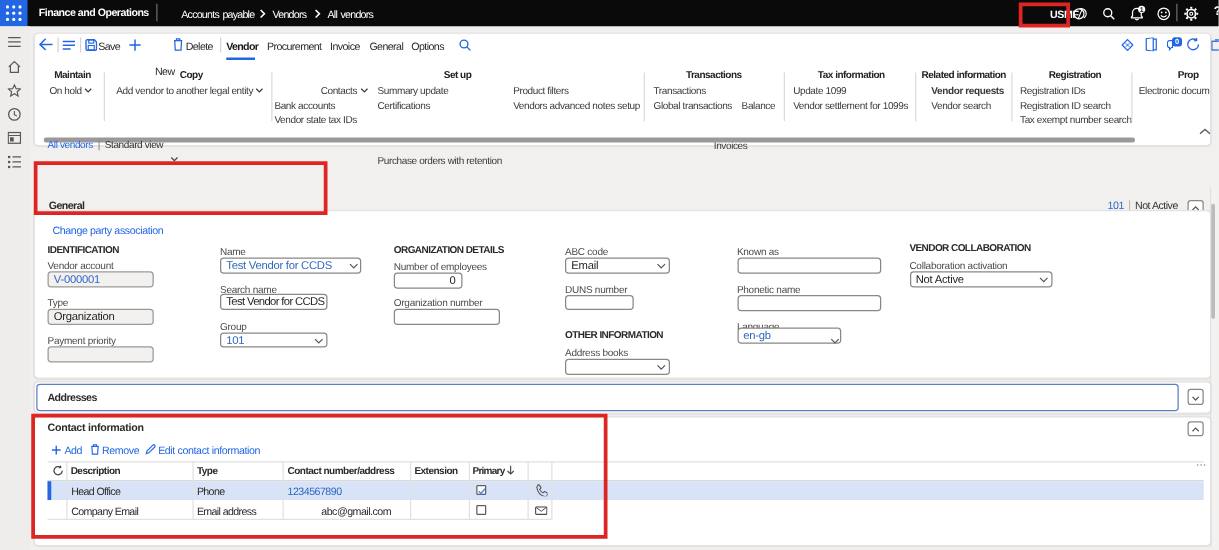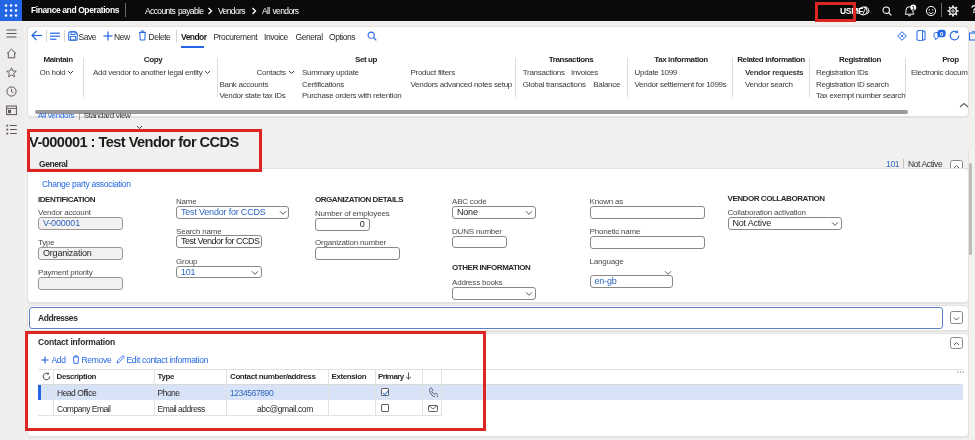--- a/index.html
+++ b/index.html
@@ -166,21 +166,21 @@
       <rect x="3" y="0.9" width="4" height="2.6" fill="none" stroke="#2266e3" stroke-width="0.9"></rect>
       <rect x="2.6" y="5.4" width="4.8" height="3.6" fill="none" stroke="#2266e3" stroke-width="0.9"></rect>
     </svg>
   <div class="abs cmdtxt" style="left:78.5px;">Save</div>
   <svg class="ico" style="left:102.5px; top:30.5px;" width="10" height="10" viewBox="0 0 10 10">
       <g stroke="#2266e3" stroke-width="1.2">
         <line x1="5" y1="0.5" x2="5" y2="9.5"></line>
         <line x1="0.5" y1="5" x2="9.5" y2="5"></line>
       </g>
     </svg>
-  <div class="abs cmdtxt" style="left:114px;">New</div>
+  <div class="abs cmdtxt" style="left:124px;margin-top:20px;">New</div>
   <svg class="ico" style="left:138px; top:30px;" width="9" height="11" viewBox="0 0 9 11">
       <path d="M1.2 2.5 L7.8 2.5 M3.2 2.3 L3.2 1 L5.8 1 L5.8 2.3 M1.8 2.7 L2.2 10 L6.8 10 L7.2 2.7" fill="none" stroke="#2266e3" stroke-width="1"></path>
     </svg>
   <div class="abs cmdtxt" style="left:148.5px;">Delete</div>
   <div class="abs cmdsep" style="left:175.5px;"></div>
   <div class="abs cmdtxt" style="left:181px; color:#1b1a19; font-weight:bold; letter-spacing:-0.55px;">Vendor</div>
   <div class="abs" style="left:181px; top:46px; width:23px; height:2px; background:#2266e3;"></div>
   <div class="abs cmdtxt" style="left:213.5px;">Procurement</div>
   <div class="abs cmdtxt" style="left:264px;">Invoice</div>
   <div class="abs cmdtxt" style="left:295.5px;">General</div>
@@ -223,28 +223,28 @@
       </svg></div>
   <div class="abs gsep" style="left:217px;"></div>
   <div class="abs grptitle" style="left:366px;">Set up</div>
   <div class="abs ritem r1" style="left:219.5px;padding-left:37px;">Contacts <svg style="display:inline" width="7" height="5" viewBox="0 0 7 5">
         <polyline points="1,1 3.5,3.5 6,1" fill="none" stroke="#3b3a39" stroke-width="1"></polyline>
       </svg></div>
   <div class="abs ritem r2" style="left:219.5px;">Bank accounts</div>
   <div class="abs ritem r3" style="left:219.5px;">Vendor state tax IDs</div>
   <div class="abs ritem r1" style="left:302px;">Summary update</div>
   <div class="abs ritem r2" style="left:302px;">Certifications</div>
-  <div class="abs ritem r3" style="left:302px;">Purchase orders with retention</div>
+  <div class="abs ritem r3" style="left:302px;margin-top:33px;">Purchase orders with retention</div>
   <div class="abs ritem r1" style="left:410.5px;">Product filters</div>
   <div class="abs ritem r2" style="left:410.5px;">Vendors advanced notes setup</div>
   <div class="abs gsep" style="left:514.5px;"></div>
   <div class="abs grptitle" style="left:571px;">Transactions</div>
   <div class="abs ritem r1" style="left:522.8px;">Transactions</div>
   <div class="abs ritem r2" style="left:522.8px;">Global transactions</div>
-  <div class="abs ritem r1" style="left:571px;">Invoices</div>
+  <div class="abs ritem r1" style="left:571px;margin-top:44px;">Invoices</div>
   <div class="abs ritem r2" style="left:593.3px;">Balance</div>
   <div class="abs gsep" style="left:627.2px;"></div>
   <div class="abs grptitle" style="left:681px;">Tax information</div>
   <div class="abs ritem r1" style="left:634.5px;">Update 1099</div>
   <div class="abs ritem r2" style="left:634.5px;">Vendor settlement for 1099s</div>
   <div class="abs gsep" style="left:732.3px;"></div>
   <div class="abs grptitle" style="left:771px;">Related information</div>
   <div class="abs ritem r1" style="left:745px;font-weight:bold;">Vendor requests</div>
   <div class="abs ritem r2" style="left:745px;">Vendor search</div>
   <div class="abs gsep" style="left:809px;"></div>
@@ -258,21 +258,20 @@
 
   <div class="abs" style="left:35px; top:110px; width:873px; height:4px; border-radius:2px; background:#9a9898;"></div>
   <svg class="ico" style="left:959px; top:102px;" width="10" height="7" viewBox="0 0 10 7">
       <polyline points="1,5 5,1.5 9,5" fill="none" stroke="#605e5c" stroke-width="1.1"></polyline>
     </svg>
 
   <div class="abs" style="left:38px; top:111px; font-size:8px; letter-spacing:-0.3px;"><span style="color:#2266e3;">All vendors</span><span style="color:#7a7876;"> &nbsp;|&nbsp; </span><span style="color:#323130;">Standard view</span></div>
   <svg class="ico" style="left:136px; top:125px;" width="7" height="5" viewBox="0 0 7 5">
       <polyline points="1,1 3.5,3.5 6,1" fill="none" stroke="#444" stroke-width="1"></polyline>
     </svg>
-  <div class="abs" style="left:29px; top:133.5px; font-size:14.6px; font-weight:bold; letter-spacing:-0.55px; color:#1d1c1b; white-space:nowrap;">V-000001 : Test Vendor for CCDS</div>
 
   <div class="abs ghead" style="left:39px; top:158.5px; font-size:8.5px;">General</div>
   <div class="abs" style="left:886px; top:159px; font-size:8.5px; letter-spacing:-0.3px; color:#2e68c0;">101</div>
   <div class="abs" style="left:902.5px; top:158px; font-size:8.5px; color:#b0aeac;">|</div>
   <div class="abs" style="left:908px; top:159px; font-size:8.5px; letter-spacing:-0.4px; color:#323130;">Not Active</div>
   <div class="abs" style="left:949.5px; top:159.5px; width:13px; height:12.5px; border:1px solid #8a8886; border-radius:2.5px; background:#fff;">
       <svg style="margin:3.5px auto 0 2.5px;" width="7" height="5" viewBox="0 0 7 5">
         <polyline points="1,4 3.5,1.5 6,4" fill="none" stroke="#57555c" stroke-width="1"></polyline>
       </svg>
     </div>
@@ -301,39 +300,39 @@
       <polyline points="1,1.3 4,4.3 7,1.3" fill="none" stroke="#57555c" stroke-width="1"></polyline>
     </svg>
 
   <div class="abs ghead" style="left:315px; top:194.5px;">ORGANIZATION DETAILS</div>
   <div class="abs flabel" style="left:315px; top:209px;">Number of employees</div>
   <div class="finput" style="left:315px; top:218.2px; width:54.5px; text-align:right;">0</div>
   <div class="abs flabel" style="left:315px; top:238.3px;">Organization number</div>
   <div class="finput" style="left:315px; top:247.3px; width:85px;"></div>
 
   <div class="abs flabel" style="left:452px; top:197.3px;">ABC code</div>
-  <div class="finput" style="left:452px; top:206.2px; width:84px;">None</div>
+  <div class="finput" style="left:452px; top:206.2px; width:84px;">Email</div>
   <svg class="ico" style="left:525px; top:210px;" width="8" height="6" viewBox="0 0 8 6">
       <polyline points="1,1.3 4,4.3 7,1.3" fill="none" stroke="#57555c" stroke-width="1"></polyline>
     </svg>
   <div class="abs flabel" style="left:452px; top:227.3px;">DUNS number</div>
   <div class="finput" style="left:452px; top:235.8px; width:55px;"></div>
   <div class="abs ghead" style="left:452px; top:263.3px;">OTHER INFORMATION</div>
   <div class="abs flabel" style="left:452px; top:278.3px;">Address books</div>
   <div class="finput" style="left:452px; top:287.3px; width:84px;"></div>
   <svg class="ico" style="left:525px; top:291px;" width="8" height="6" viewBox="0 0 8 6">
       <polyline points="1,1.3 4,4.3 7,1.3" fill="none" stroke="#57555c" stroke-width="1"></polyline>
     </svg>
 
   <div class="abs flabel" style="left:589.5px; top:197px;">Known as</div>
   <div class="finput" style="left:589.5px; top:206.2px; width:115.5px;"></div>
   <div class="abs flabel" style="left:589.5px; top:227px;">Phonetic name</div>
   <div class="finput" style="left:589.5px; top:236.2px; width:115.5px;"></div>
   <div class="abs flabel" style="left:589.5px; top:257px;">Language</div>
-  <div class="finput vblue" style="left:589.5px; top:275px; width:83px;">en-gb</div>
+  <div class="finput vblue" style="left:589.5px; top:262px; width:83px;">en-gb</div>
   <svg class="ico" style="left:664px; top:270.3px;" width="8" height="6" viewBox="0 0 8 6">
       <polyline points="1,1.3 4,4.3 7,1.3" fill="none" stroke="#57555c" stroke-width="1"></polyline>
     </svg>
 
   <div class="abs ghead" style="left:727.5px; top:194.3px;">VENDOR COLLABORATION</div>
   <div class="abs flabel" style="left:727.5px; top:207.5px;">Collaboration activation</div>
   <div class="finput" style="left:727.5px; top:217px; width:114px;">Not Active</div>
   <svg class="ico" style="left:831px; top:221px;" width="8" height="6" viewBox="0 0 8 6">
       <polyline points="1,1.3 4,4.3 7,1.3" fill="none" stroke="#57555c" stroke-width="1"></polyline>
     </svg>

